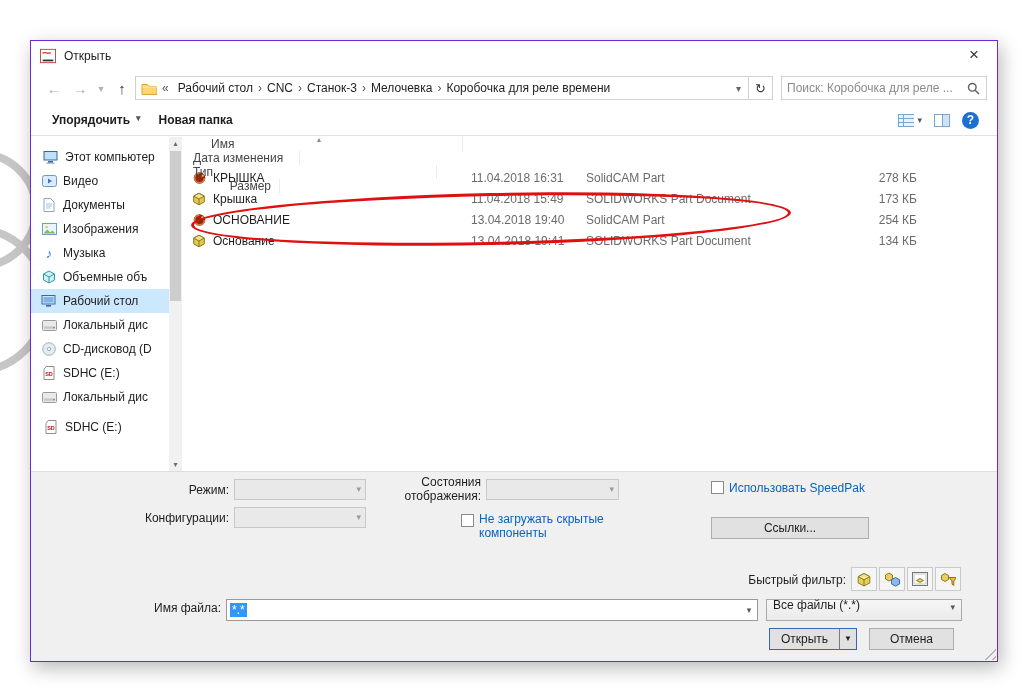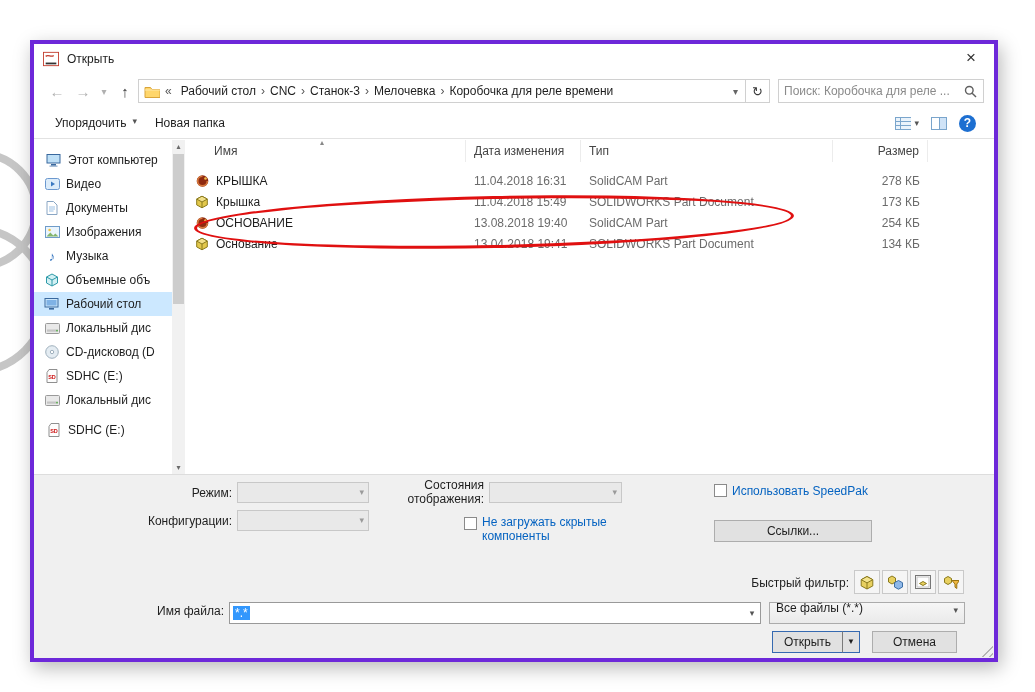--- a/index.html
+++ b/index.html
@@ -7,21 +7,21 @@
   body { font-family:"Liberation Sans", sans-serif; font-size:12px; color:#1e1e1e; background:#fff; overflow:hidden; }
   .stage { position:relative; width:1035px; height:692px; background:#fff; overflow:hidden; }
 
   
   .bg-arc { position:absolute; border-radius:50%; border:8px solid #c6c6c6; }
   .bg-arc.a1 { width:120px; height:120px; left:-80px; top:150px; }
   .bg-arc.a2 { width:150px; height:150px; left:-100px; top:225px; }
 
   
   .dialog { position:absolute; left:30px; top:40px; width:968px; height:622px; background:#fff;
-            border:4px solid #6d28d9; box-shadow:3px 6px 18px rgba(0,0,0,.28); }
+            border:1px solid #6d28d9; box-shadow:3px 6px 18px rgba(0,0,0,.28); }
 
   .titlebar { position:absolute; left:0; top:0; right:0; height:30px; display:flex; align-items:center; padding-left:9px; gap:8px; background:#fff; }
   .title-text { font-size:12px; }
   .close-btn { position:absolute; right:0; top:0; width:46px; height:30px; text-align:center; line-height:28px; font-size:17px; color:#333; cursor:default; }
 
   .navrow { position:absolute; left:0; top:33px; right:0; height:28px; display:flex; align-items:center; padding:0 10px; }
   .nav-btn { width:26px; height:24px; display:flex; align-items:center; justify-content:center; color:#b0b0b0; font-size:15px; flex:none; }
   .nav-btn.small { width:16px; font-size:10px; }
   .nav-btn.enabled { color:#3b3b3b; }
   .addr-box { display:flex; align-items:center; height:24px; border:1px solid #d0d0d0; background:#fff; padding:0 5px; gap:3px; flex:1; min-width:0; overflow:hidden; }
@@ -29,21 +29,21 @@
   .crumb { padding:0 4px; white-space:nowrap; }
   .crumb-sep { color:#555; padding:0 1px; font-size:12px; }
   .crumb.overflow { color:#555; padding:0 2px; }
   .addr-caret { margin-left:auto; color:#666; font-size:10px; padding-right:2px; }
   .addr-refresh { width:24px; height:24px; border:1px solid #d0d0d0; border-left:none; display:flex; align-items:center; justify-content:center; color:#3a3a3a; font-size:13px; flex:none; }
   .search-box { display:flex; align-items:center; height:24px; width:206px; border:1px solid #d0d0d0; margin-left:8px; padding:0 5px; flex:none; background:#fff; }
   .search-input { border:none; outline:none; flex:1; min-width:0; font:inherit; background:transparent; color:#333; }
   .search-input::placeholder { color:#8a8a8a; }
 
   .toolbar { position:absolute; left:0; top:64px; right:0; height:31px; display:flex; align-items:center; padding:0 12px; border-bottom:1px solid #e2e2e2; }
-  .tb-btn { padding:4px 9px; display:flex; align-items:flex-start; gap:6px; }
+  .tb-btn { padding:4px 9px; display:flex; align-items:flex-start; gap:6px;font-weight:bold; }
   .tb-caret { font-size:9px; color:#555; }
   .tb-right { margin-left:auto; display:flex; align-items:center; gap:12px; padding-right:6px; }
   .tb-icon { display:flex; align-items:center; gap:3px; }
   .help-circle { width:17px; height:17px; border-radius:50%; background:#1d6fd1; color:#fff; font-weight:bold; font-size:12px; text-align:center; line-height:17px; }
 
   
   .sidebar { position:absolute; left:0; top:96px; width:138px; height:334px; overflow:hidden; padding-top:8px; background:#fff; }
   .side-item { height:24px; display:flex; align-items:center; gap:6px; padding-left:10px; white-space:nowrap; overflow:hidden; }
   .side-item.level0 { padding-left:12px; }
   .side-item.selected { background:#cce8ff; }
@@ -51,21 +51,21 @@
   .icon { display:inline-flex; align-items:center; justify-content:center; width:16px; flex:none; }
 
   .side-scroll { position:absolute; left:138px; top:96px; width:13px; height:334px; background:#f1f1f1; }
   .scroll-arrow { position:absolute; left:0; width:13px; height:13px; text-align:center; font-size:8px; color:#6a6a6a; line-height:13px; }
   .scroll-arrow.up { top:0; }
   .scroll-arrow.down { bottom:0; }
   .scroll-thumb { position:absolute; left:1px; top:14px; width:11px; height:150px; background:#cdcdcd; }
 
   
   .filelist { position:absolute; left:154px; top:96px; width:776px; height:334px; background:#fff; }
-  .fl-header { display:flex; height:22px; align-items:stretch; color:#454545; }
+  .fl-header { display:flex; height:22px; align-items:stretch; color:#454545;flex-direction:column; }
   .fl-col { padding:0 8px; border-right:1px solid #ececec; display:flex; align-items:center; position:relative; }
   .fl-col.name { width:278px; padding-left:26px; }
   .fl-col.date { width:115px; }
   .fl-col.type { width:252px; }
   .fl-col.size { width:95px; justify-content:flex-end; }
   .sort-caret { position:absolute; top:-2px; left:132px; font-size:8px; color:#888; }
   .fl-rows { margin-top:8px; }
   .file-row { display:flex; height:21px; align-items:center; }
   .fr-cell { padding:0 8px; overflow:hidden; white-space:nowrap; }
   .fr-cell.name { width:278px; display:flex; align-items:center; gap:6px; padding-left:6px; color:#1e1e1e; }
@@ -354,21 +354,21 @@
             <div class="fr-cell name">
               <span class="icon">
                 <svg width="15" height="14">
                   <circle cx="7.5" cy="7" r="5.8" fill="#8f2a10"></circle>
                   <path d="M7.5 2.2a4.8 4.8 0 1 0 4.8 4.8" fill="none" stroke="#d77a3e" stroke-width="1.6"></path>
                   <circle cx="10.5" cy="4.5" r="1.3" fill="#f2c24e"></circle>
                 </svg>
               </span>
               <span>ОСНОВАНИЕ</span>
             </div>
-            <div class="fr-cell date">13.08.2018 19:40</div>
+            <div class="fr-cell date">13.04.2018 19:40</div>
             <div class="fr-cell type">SolidCAM Part</div>
             <div class="fr-cell size">254 КБ</div>
           </div>
           <div class="file-row">
             <div class="fr-cell name">
               <span class="icon">
                 <svg width="14" height="14">
                   <path d="M7 1.2l5.3 2.9v5.8L7 12.8 1.7 9.9V4.1z" fill="#e3c84c" stroke="#8a7a1d"></path>
                   <path d="M7 1.2l5.3 2.9L7 7 1.7 4.1z" fill="#f2e08a" stroke="#8a7a1d"></path>
                   <path d="M7 7v5.8" stroke="#8a7a1d"></path>

